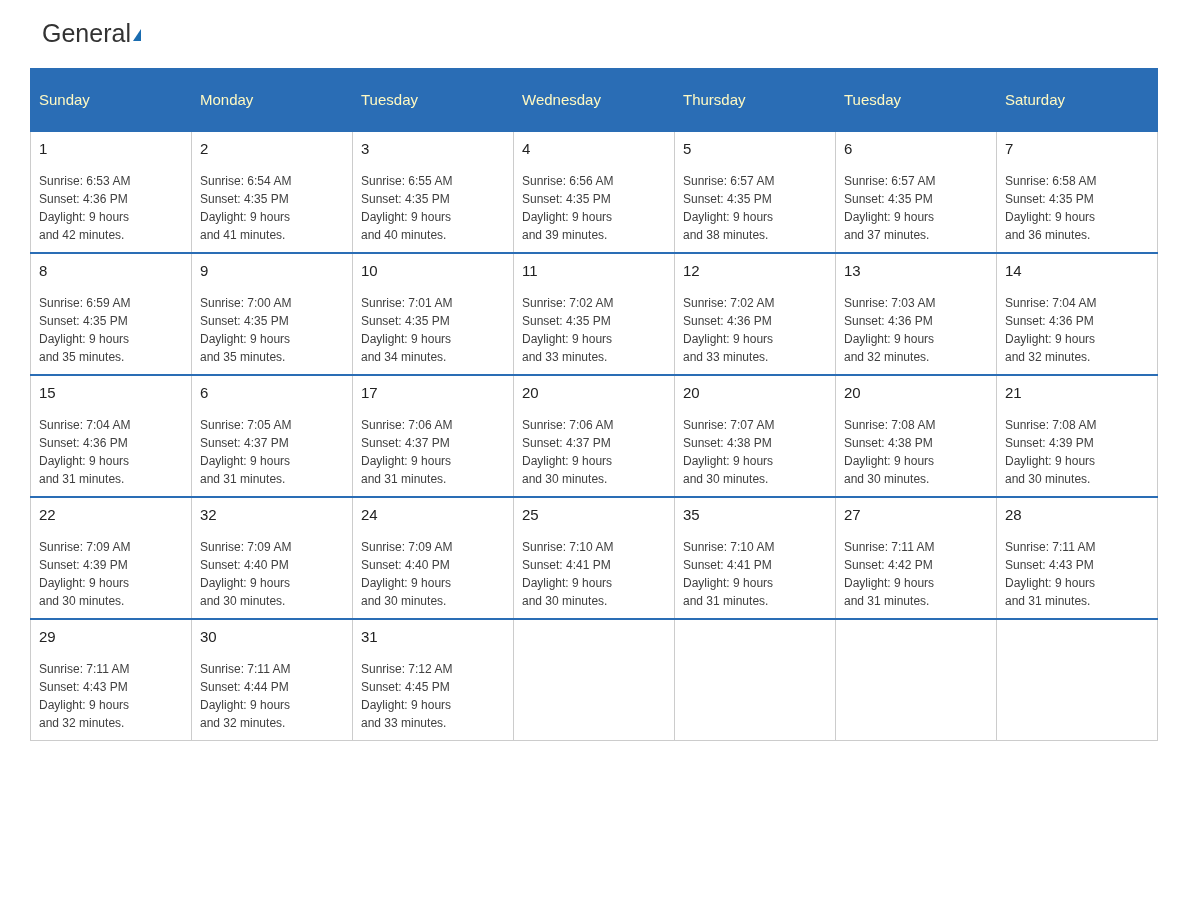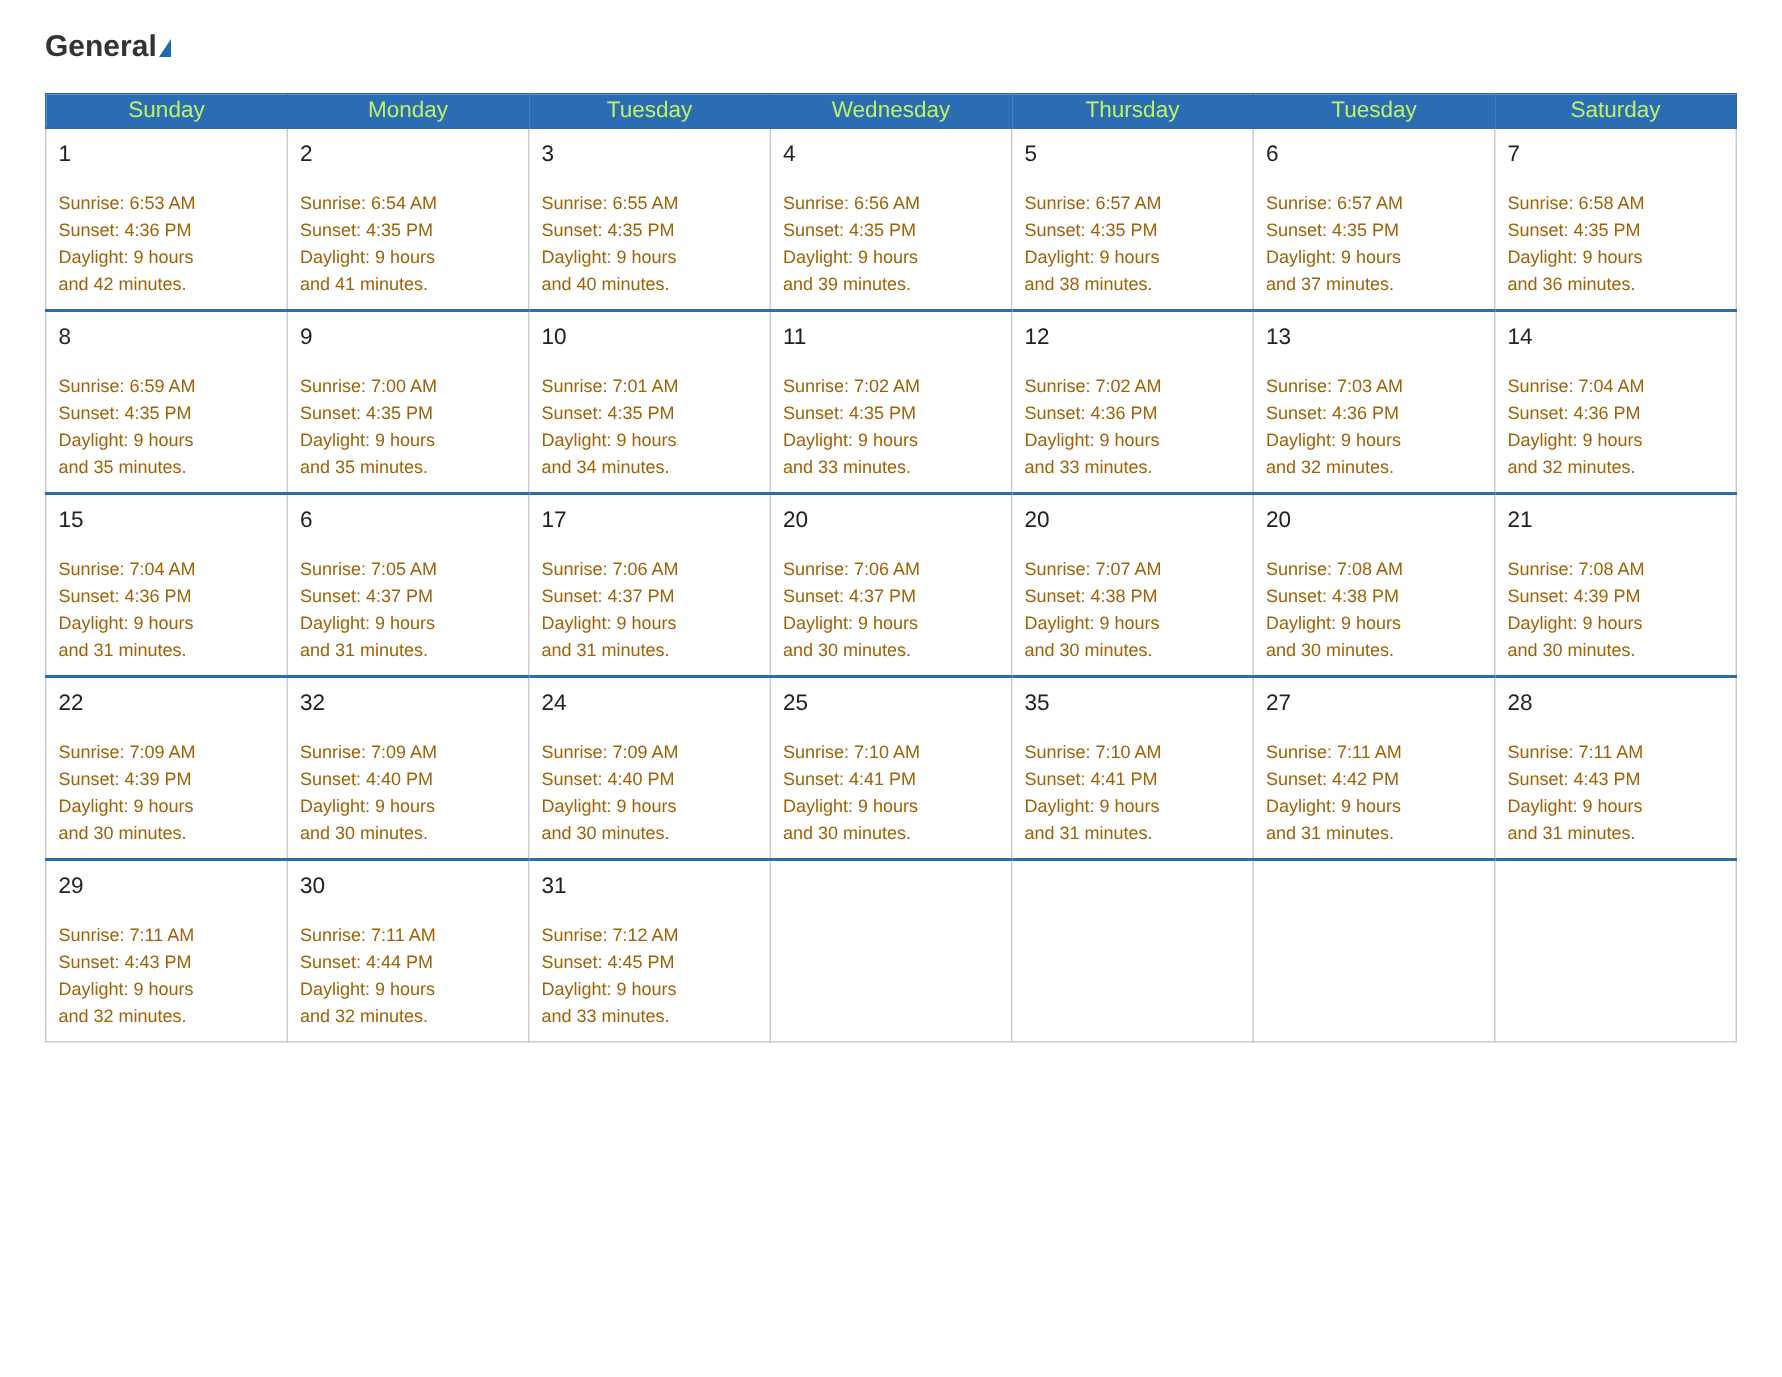--- a/index.html
+++ b/index.html
@@ -11,23 +11,24 @@
     }
     .header {
       display: flex;
       justify-content: space-between;
       align-items: flex-start;
       margin-bottom: 20px;
     }
     .logo {
       display: flex;
       flex-direction: column;
-      font-size: 20px;
-      font-weight: bold;
+      font-size: 25px;
+      font-weight: normal;
       line-height: 1.1;
+      margin-left: 12px;
     }
     .logo-general { color: #333; }
     .logo-blue { color: #1a6cb0; }
     .title-block {
       text-align: right;
     }
     .calendar-title {
       font-size: 44px;
       font-weight: normal;
       color: #222;
@@ -37,23 +38,23 @@
       color: #555;
       margin-top: 4px;
     }
     .calendar {
       width: 100%;
       border-collapse: collapse;
       table-layout: fixed;
     }
     .calendar thead th {
       background-color: #2a6db5;
-      color: #bef264;
-      padding: 2px 8px;
-      text-align: center;
+      color: #fef9c3;
+      padding: 22px 8px;
+      text-align: left;
       font-size: 15px;
       font-weight: normal;
       border: 1px solid #2a6db5;
     }
     .calendar tbody td {
       vertical-align: top;
       padding: 8px 8px;
       border: 1px solid #ccc;
       border-top: 2px solid #2a6db5;
       font-size: 12.5px;
@@ -61,21 +62,21 @@
       height: 110px;
     }
     .day-number {
       font-size: 15px;
       font-weight: normal;
       margin-bottom: 4px;
       color: #222;
     }
     .day-info {
       font-size: 12px;
-      color: #a16207;
+      color: #404040;
       line-height: 1.5;
       margin-top: 15px;
     }
     .empty-cell {
       background: #fff;
       border-top: 2px solid #2a6db5;
     }
   </style>
 </head>
 <body>

